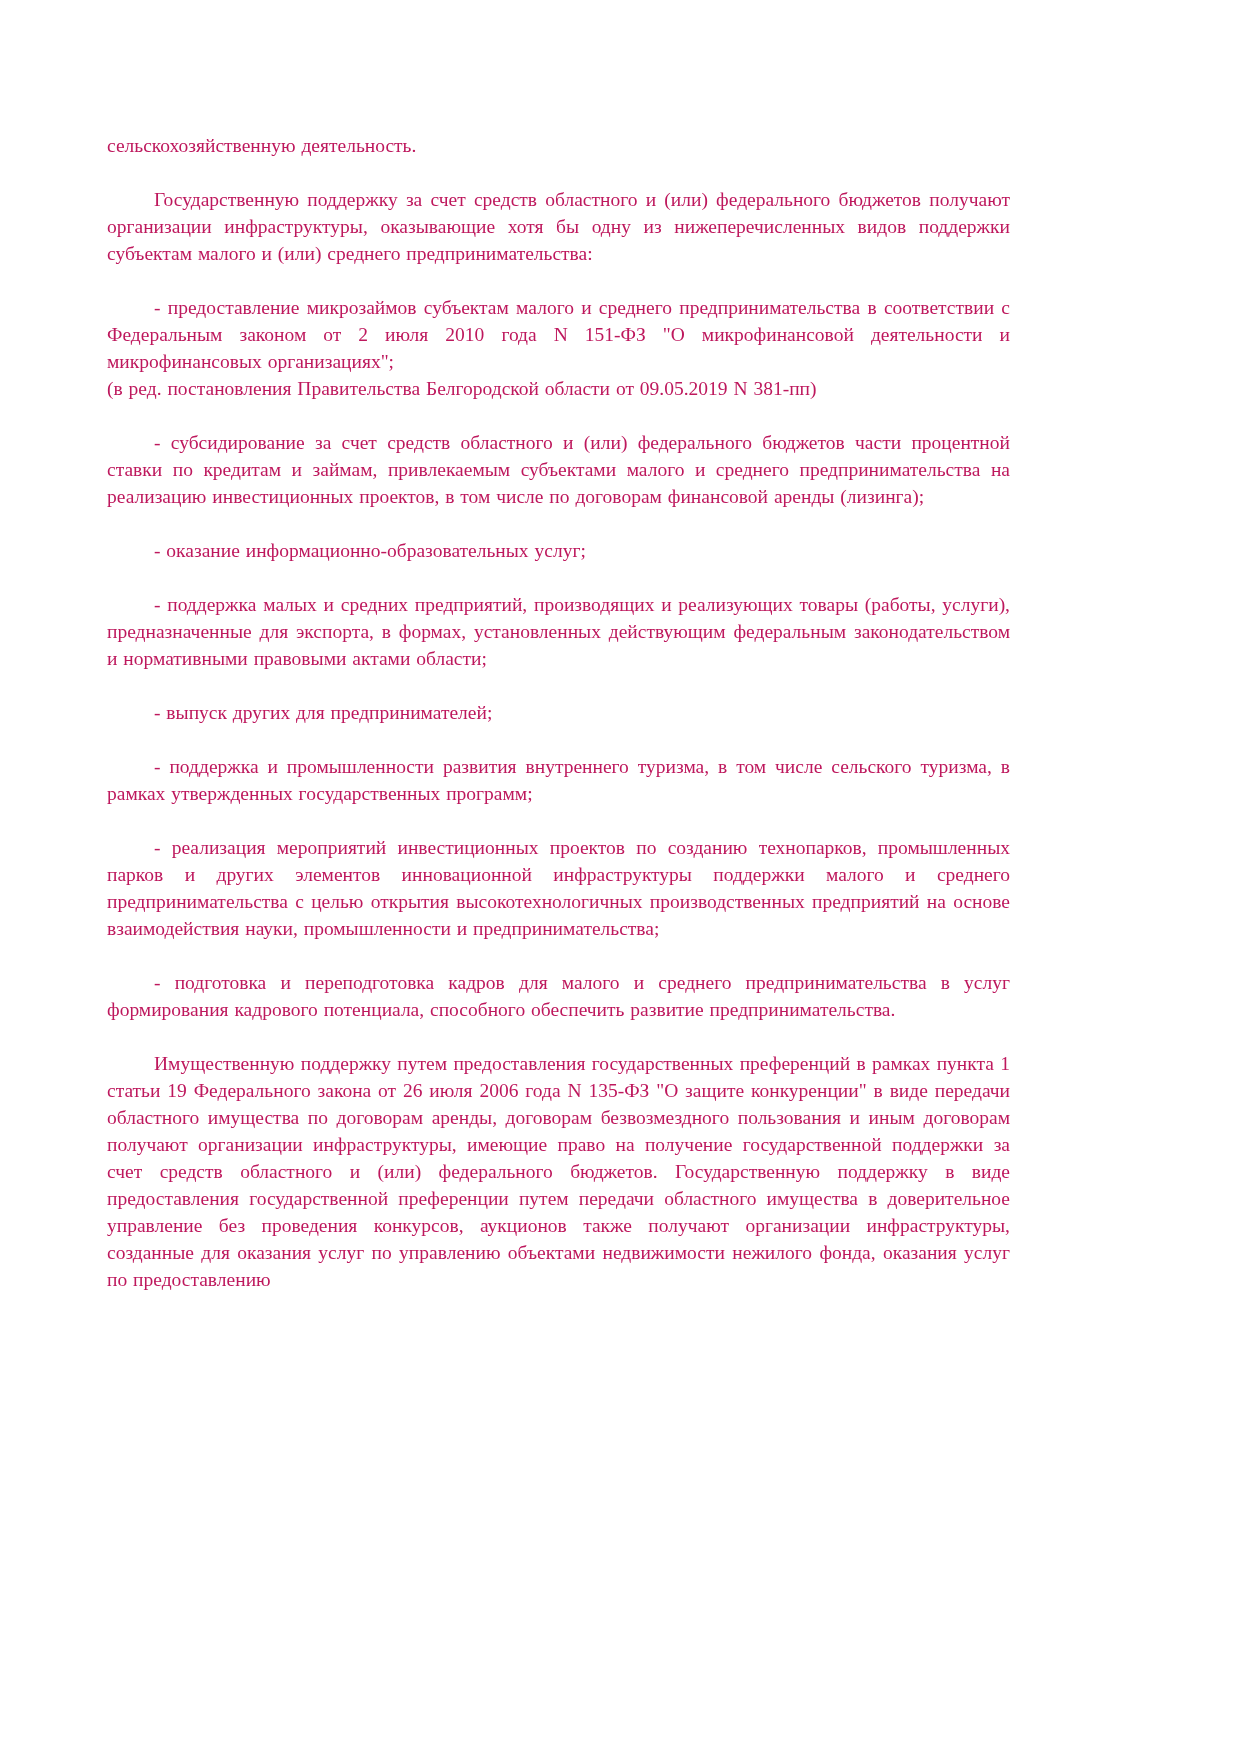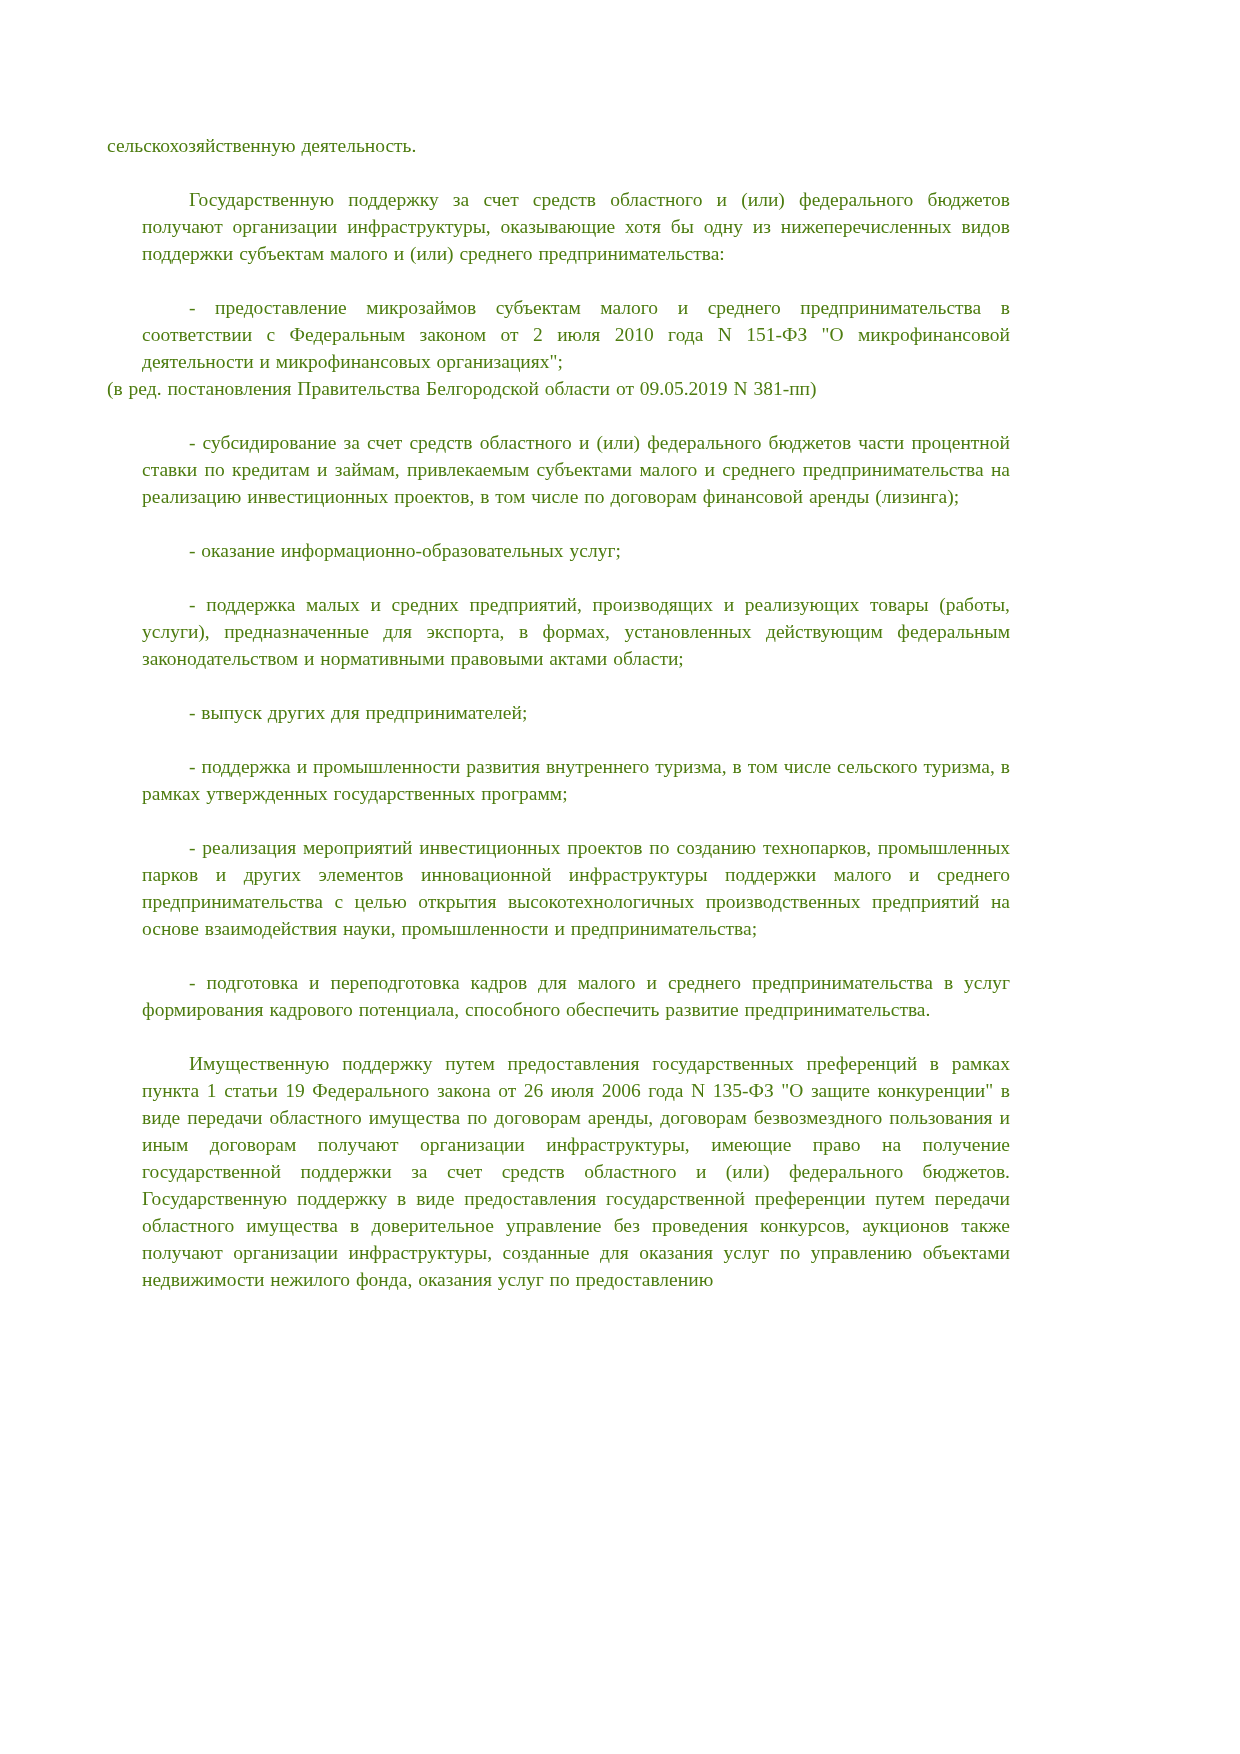--- a/index.html
+++ b/index.html
@@ -10,34 +10,33 @@
   .page {
     position: relative;
     width: 1192px;
     height: 1754px;
     background: #ffffff;
     box-sizing: border-box;
     padding: 132px 182px 60px 107px;
     font-family: "Liberation Serif", serif;
     font-size: 19.5px;
     line-height: 27px;
-    color: #4d7c0f;
+    color: #be185d;
     overflow: hidden;
   }
   .page p {
     margin: 0;
     text-align: justify;
     word-spacing: 1px;
   }
   .page p.gap {
     margin-top: 27px;
   }
   .page p.ind {
     text-indent: 47px;
-    margin-left: 35px;
   }
 </style>
 </head>
 <body>
 
 <div class="page">
   <p>сельскохозяйственную деятельность.</p>
   <p class="gap ind">Государственную поддержку за счет средств областного и (или) федерального бюджетов получают организации инфраструктуры, оказывающие хотя бы одну из нижеперечисленных видов поддержки субъектам малого и (или) среднего предпринимательства:</p>
   <p class="gap ind">- предоставление микрозаймов субъектам малого и среднего предпринимательства в соответствии с Федеральным законом от 2 июля 2010 года N 151-ФЗ "О микрофинансовой деятельности и микрофинансовых организациях";</p>
   <p>(в ред. постановления Правительства Белгородской области от 09.05.2019 N 381-пп)</p>

